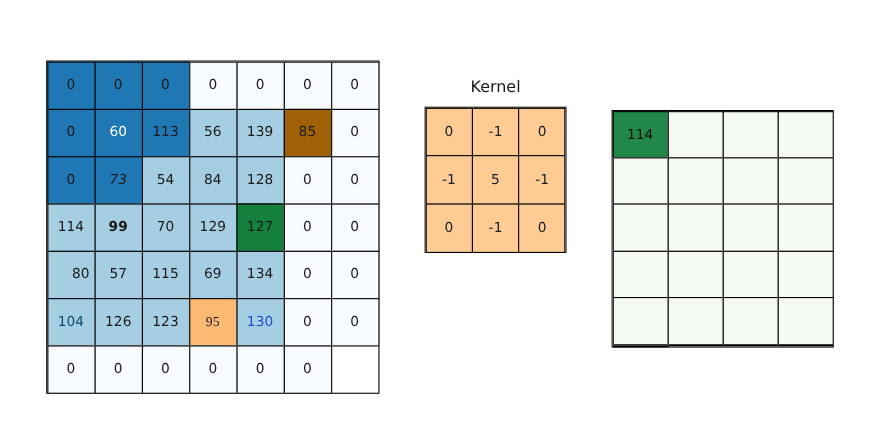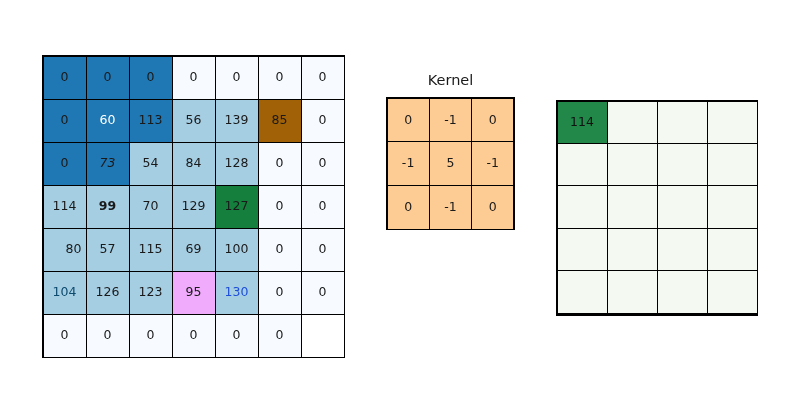--- a/index.html
+++ b/index.html
@@ -118,27 +118,27 @@
       <div class="cell" style="background: rgb(166, 206, 227); color: rgb(26, 26, 26); font-weight: bold;">99</div>
       <div class="cell" style="background: rgb(166, 206, 227); color: rgb(26, 26, 26);">70</div>
       <div class="cell" style="background: rgb(166, 206, 227); color: rgb(26, 26, 26);">129</div>
       <div class="cell" style="background: #15803d; color: rgb(26, 26, 26);">127</div>
       <div class="cell" style="background: rgb(247, 251, 255); color: rgb(26, 26, 26);">0</div>
       <div class="cell" style="background: rgb(247, 251, 255); color: rgb(26, 26, 26);">0</div>
       <div class="cell" style="background: rgb(166, 206, 227); color: rgb(26, 26, 26); padding-left: 18px;">80</div>
       <div class="cell" style="background: rgb(166, 206, 227); color: rgb(26, 26, 26);">57</div>
       <div class="cell" style="background: rgb(166, 206, 227); color: rgb(26, 26, 26);">115</div>
       <div class="cell" style="background: rgb(166, 206, 227); color: rgb(26, 26, 26);">69</div>
-      <div class="cell" style="background: rgb(166, 206, 227); color: rgb(26, 26, 26);">100</div>
+      <div class="cell" style="background: rgb(166, 206, 227); color: rgb(26, 26, 26);">134</div>
       <div class="cell" style="background: rgb(247, 251, 255); color: rgb(26, 26, 26);">0</div>
       <div class="cell" style="background: rgb(247, 251, 255); color: rgb(26, 26, 26);">0</div>
       <div class="cell" style="background: rgb(166, 206, 227); color: #0c4a6e;">104</div>
       <div class="cell" style="background: rgb(166, 206, 227); color: rgb(26, 26, 26);">126</div>
       <div class="cell" style="background: rgb(166, 206, 227); color: rgb(26, 26, 26);">123</div>
-      <div class="cell" style="background: #f0abfc; color: rgb(26, 26, 26);">95</div>
+      <div class="cell" style="background: #fdba74; color: rgb(26, 26, 26); font-family: Liberation Serif, serif;">95</div>
       <div class="cell" style="background: rgb(166, 206, 227); color: #1d4ed8;">130</div>
       <div class="cell" style="background: rgb(247, 251, 255); color: rgb(26, 26, 26);">0</div>
       <div class="cell" style="background: rgb(247, 251, 255); color: rgb(26, 26, 26);">0</div>
       <div class="cell" style="background: rgb(247, 251, 255); color: rgb(26, 26, 26);">0</div>
       <div class="cell" style="background: rgb(247, 251, 255); color: rgb(26, 26, 26);">0</div>
       <div class="cell" style="background: rgb(247, 251, 255); color: rgb(26, 26, 26);">0</div>
       <div class="cell" style="background: rgb(247, 251, 255); color: rgb(26, 26, 26);">0</div>
       <div class="cell" style="background: rgb(247, 251, 255); color: rgb(26, 26, 26);">0</div>
       <div class="cell" style="background: rgb(247, 251, 255); color: rgb(26, 26, 26);">0</div>
     </div>

